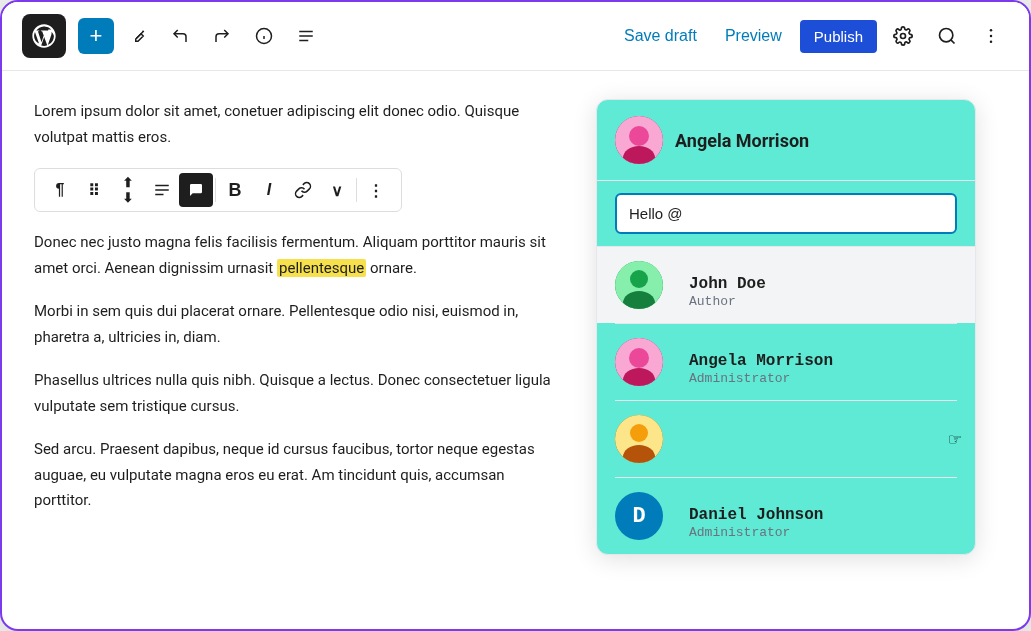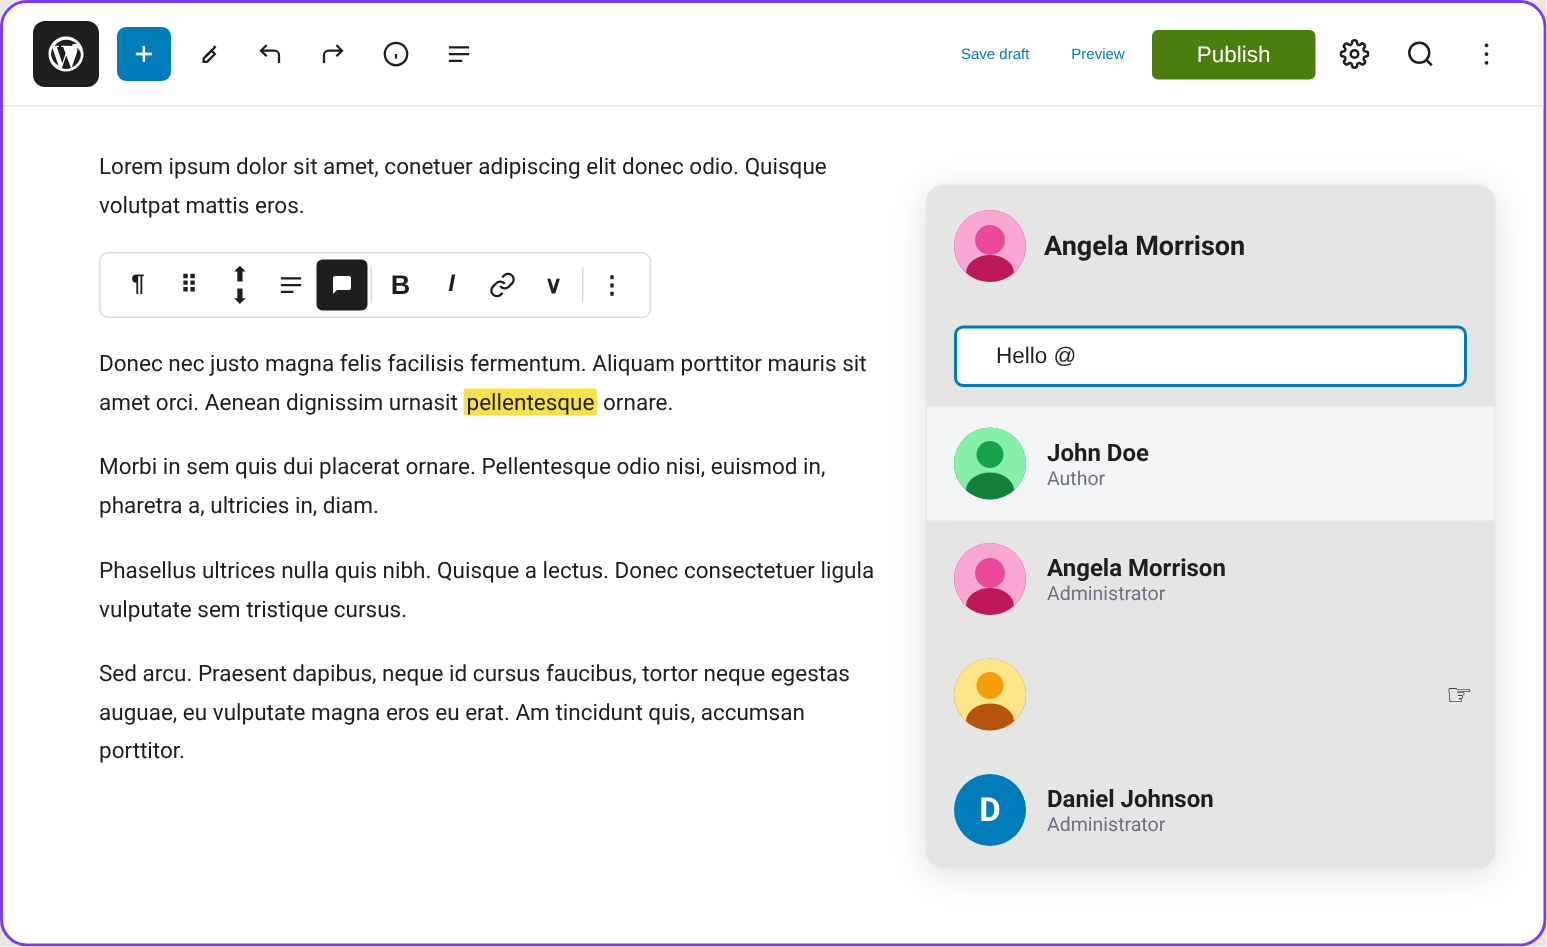--- a/index.html
+++ b/index.html
@@ -84,32 +84,32 @@
     .toolbar-right {
       display: flex;
       align-items: center;
       gap: 8px;
     }
 
     .btn-link {
       background: none;
       border: none;
       color: #007cba;
-      font-size: 10px;
+      font-size: 16px;
       cursor: pointer;
       padding: 6px 10px;
       border-radius: 4px;
     }
 
     .btn-publish {
-      background: #4d7c0f;
+      background: #1d4ed8;
       color: #fff;
       border: none;
       border-radius: 4px;
-      padding: 8px 30px;
+      padding: 8px 14px;
       font-size: 15px;
       font-weight: 500;
       cursor: pointer;
     }
 
     .toolbar-icon-btn {
       width: 36px;
       height: 36px;
       border: none;
       background: none;
@@ -127,21 +127,20 @@
       display: flex;
       flex: 1;
       padding: 28px 32px;
       gap: 32px;
     }
 
     
     .editor-area {
       flex: 1;
       max-width: 530px;
-      margin-left: 32px;
     }
 
     .editor-text {
       font-size: 15px;
       line-height: 1.7;
       color: #1e1e1e;
       margin-bottom: 18px;
     }
 
     
@@ -190,28 +189,27 @@
     .highlight {
       background: #f6e04b;
       padding: 0 2px;
       border-radius: 2px;
       text-align: right;
     }
 
     
     .mention-panel {
       width: 380px;
-      background: #e5e5e5;
+      background: #5eead4;
       border-radius: 12px;
       box-shadow: 0 4px 24px rgba(0,0,0,0.12);
       border: 1px solid #e5e7eb;
       overflow: hidden;
       flex-shrink: 0;
       align-self: flex-start;
-      margin-top: 24px;
     }
 
     .mention-header {
       display: flex;
       align-items: center;
       gap: 12px;
       padding: 16px 18px;
       border-bottom: 1px solid #e5e7eb;
     }
 
@@ -257,38 +255,39 @@
 
     .mention-input-wrap {
       padding: 12px 18px;
       border-bottom: 1px solid #e5e7eb;
     }
 
     .mention-input {
       width: 100%;
       border: 2px solid #007cba;
       border-radius: 6px;
-      padding: 10px 26px;
+      padding: 10px 12px;
       font-size: 15px;
       color: #1e1e1e;
       outline: none;
     }
 
     .mention-list {
       list-style: none;
     }
 
     .mention-item {
       display: flex;
-      align-items: center;
-      gap: 14px;
+      align-items: flex-end;
+      gap: 26px;
       padding: 14px 18px;
       cursor: pointer;
       position: relative;
       transition: background 0.1s;
+      font-family: Liberation Mono, monospace;
     }
     .mention-item.selected { background: #f3f4f6; }
 
     .mention-item-info {
       flex: 1;
     }
 
     .mention-item-name {
       font-size: 16px;
       font-weight: 700;

